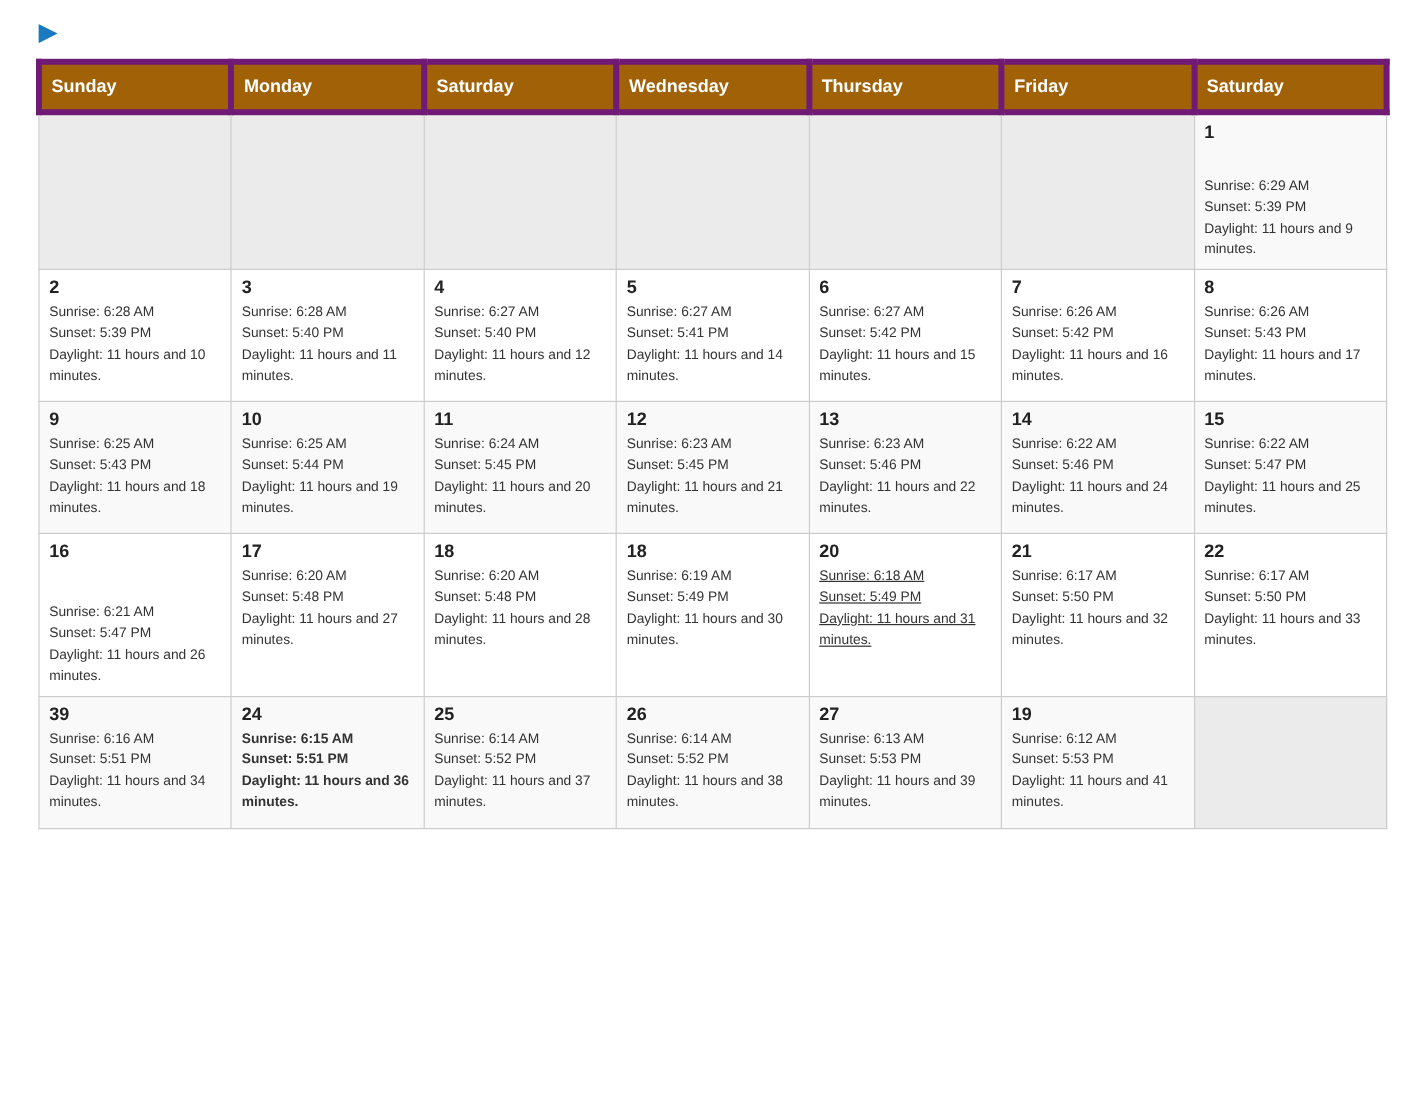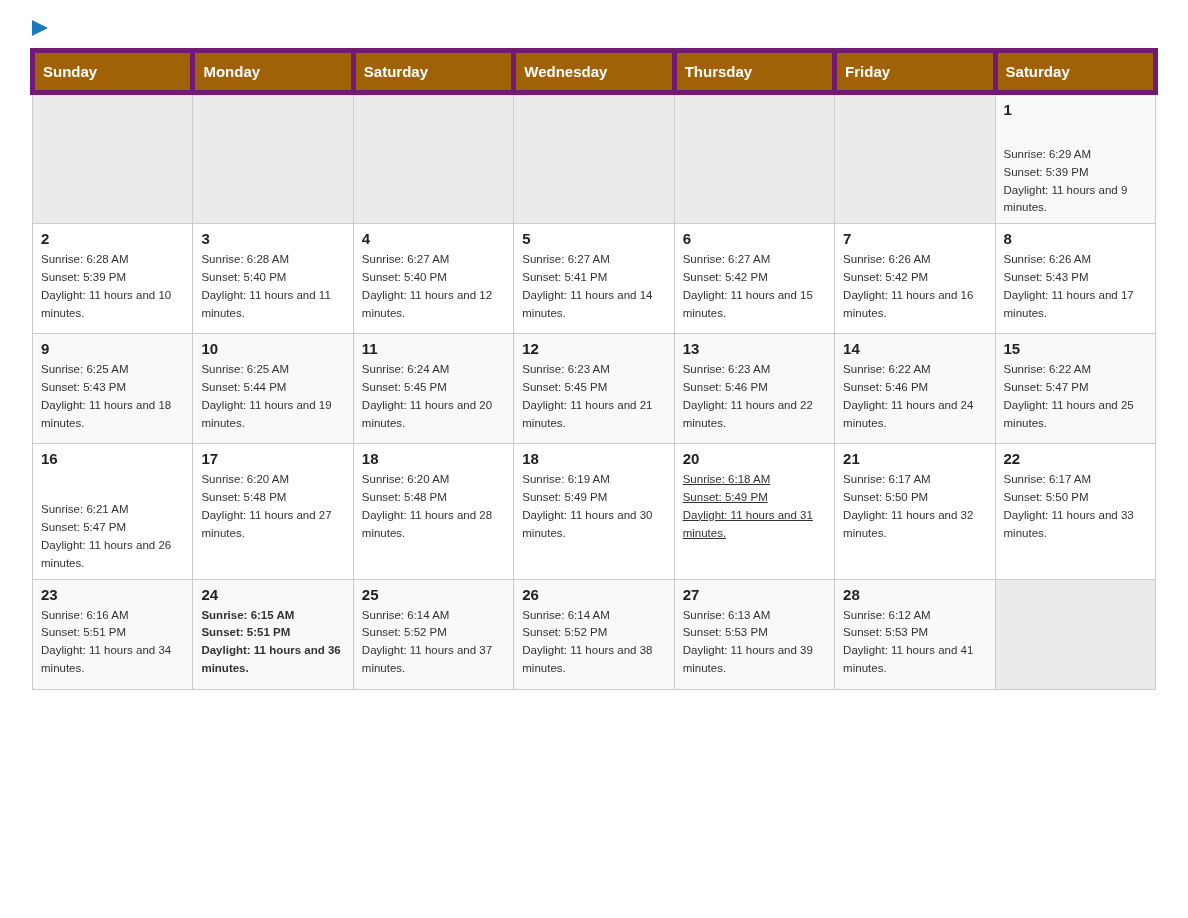--- a/index.html
+++ b/index.html
@@ -266,21 +266,21 @@
         </td>
         <td>
           <div class="day-num">22</div>
           <div class="day-info" style="white-space: pre-line;">Sunrise: 6:17 AM
 Sunset: 5:50 PM
 Daylight: 11 hours and 33 minutes.</div>
         </td>
       </tr>
       <tr>
         <td>
-          <div class="day-num">23</div>
+          <div class="day-num">39</div>
           <div class="day-info" style="white-space: pre-line;">Sunrise: 6:16 AM
 Sunset: 5:51 PM
 Daylight: 11 hours and 34 minutes.</div>
         </td>
         <td>
           <div class="day-num">24</div>
           <div class="day-info" style="white-space: pre-line; font-weight: bold;">Sunrise: 6:15 AM
 Sunset: 5:51 PM
 Daylight: 11 hours and 36 minutes.</div>
         </td>
@@ -296,21 +296,21 @@
 Sunset: 5:52 PM
 Daylight: 11 hours and 38 minutes.</div>
         </td>
         <td>
           <div class="day-num">27</div>
           <div class="day-info" style="white-space: pre-line;">Sunrise: 6:13 AM
 Sunset: 5:53 PM
 Daylight: 11 hours and 39 minutes.</div>
         </td>
         <td>
-          <div class="day-num">28</div>
+          <div class="day-num">19</div>
           <div class="day-info" style="white-space: pre-line;">Sunrise: 6:12 AM
 Sunset: 5:53 PM
 Daylight: 11 hours and 41 minutes.</div>
         </td>
         <td class="empty-cell"></td>
       </tr>
     </tbody>
 </table>
 
 </body></html>

